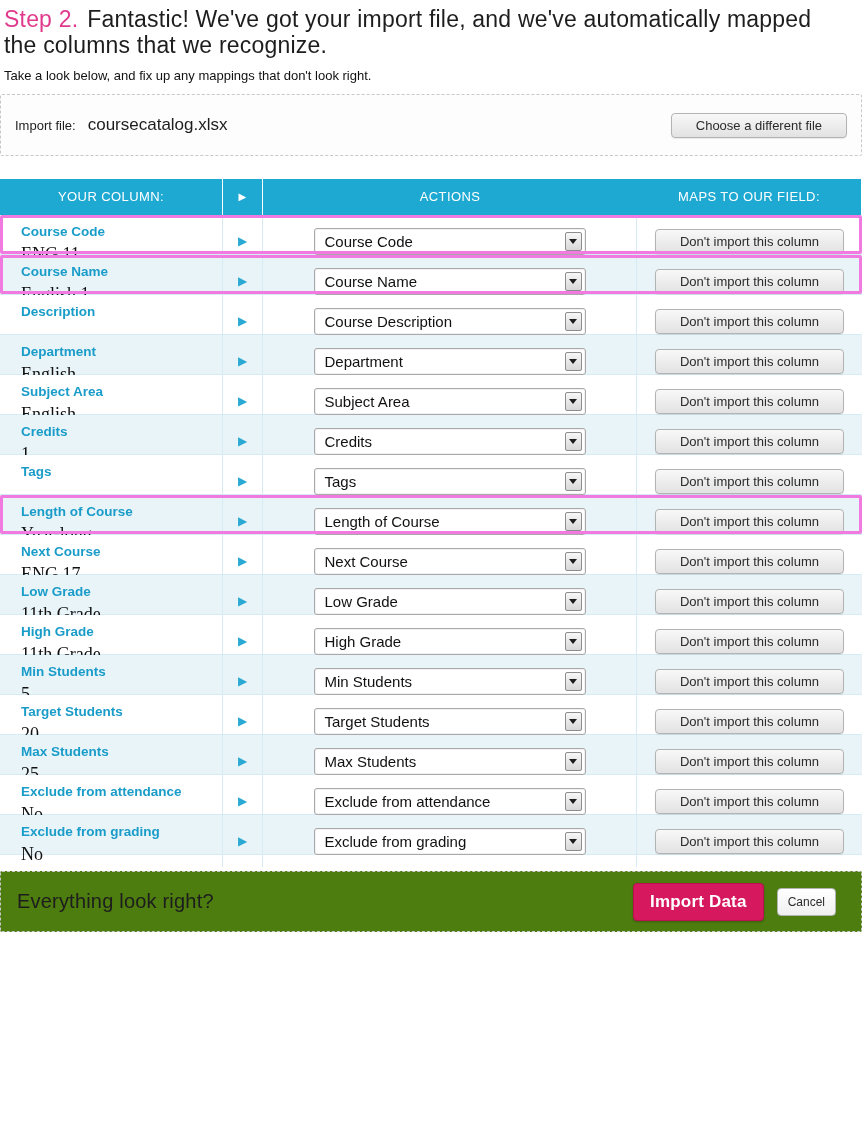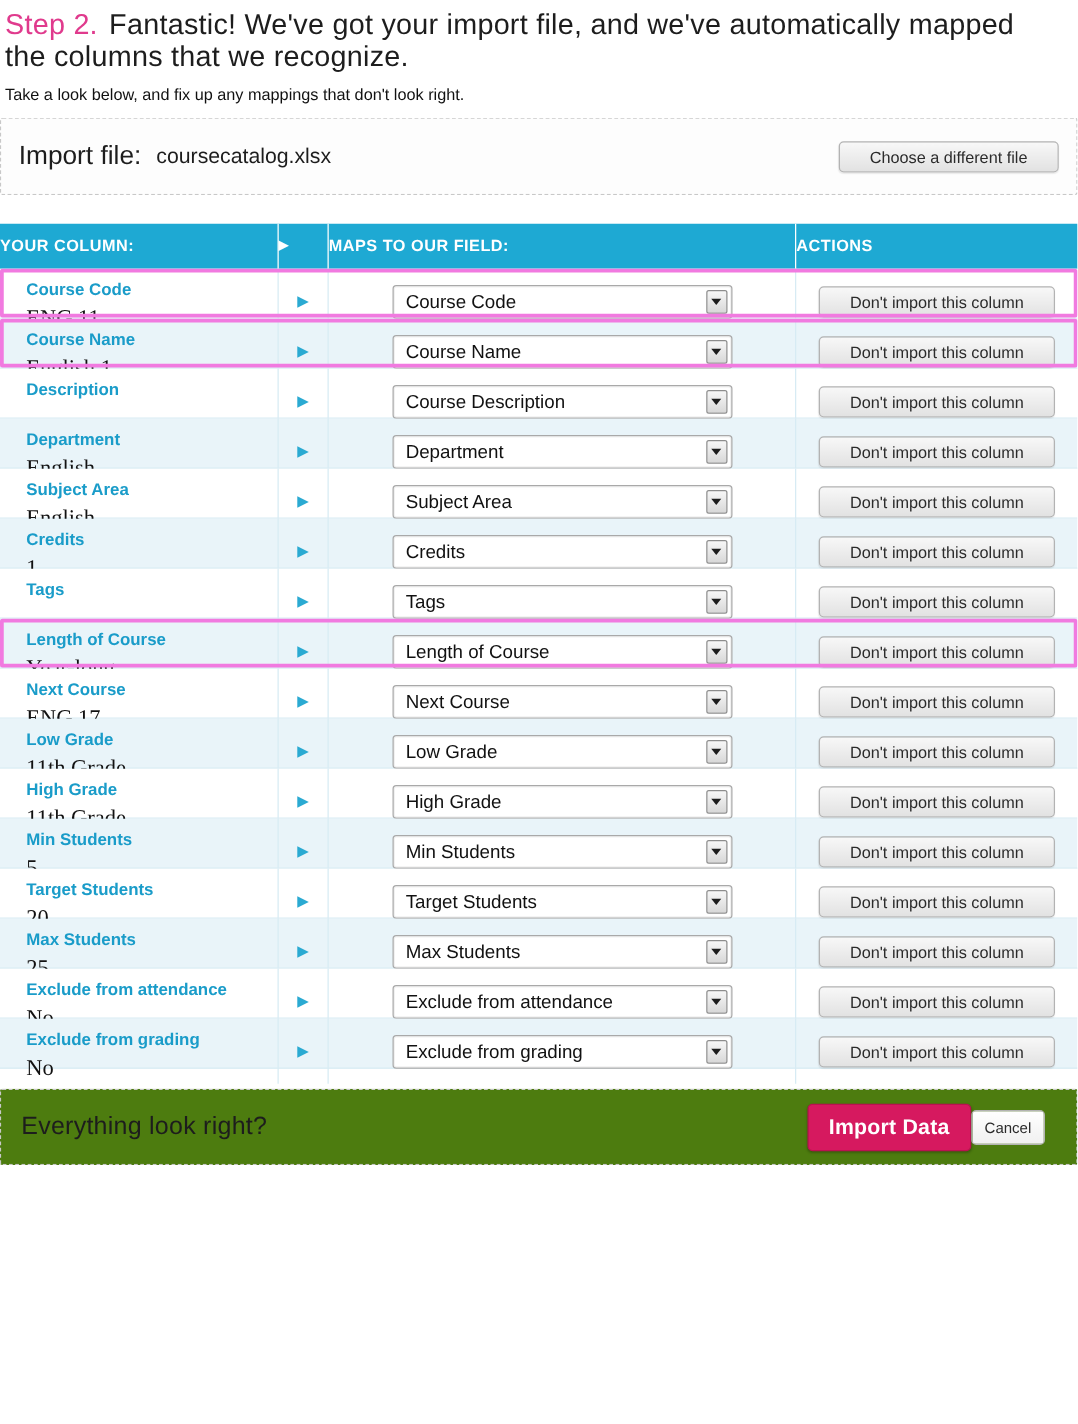--- a/index.html
+++ b/index.html
@@ -31,21 +31,21 @@
   .import-box {
     margin-top: 11px;
     height: 62px;
     border: 1px dashed #c8c8c8;
     border-radius: 2px;
     background: #fdfdfd;
     display: flex;
     align-items: center;
     padding: 0 14px;
   }
-  .import-label { font-size: 21px; }
+  .import-label { font-size: 13px; }
   .import-filename { font-size: 17px; margin-left: 12px; }
   .spacer { flex: 1; }
 
   .gray-btn {
     font-family: "Liberation Sans", sans-serif;
     font-size: 13px;
     color: #2b2b2b;
     background: linear-gradient(#f8f8f8, #e2e2e2);
     border: 1px solid #b3b3b3;
     border-radius: 4px;
@@ -59,22 +59,23 @@
   .map-table { margin-top: 23px; }
   .thead {
     display: grid;
     grid-template-columns: 223px 40px 374px 225px;
     height: 36px;
     background: #1ea9d3;
     color: #fff;
     align-items: center;
   }
   .h-cell {
+    text-align: center;
     font-size: 13px;
-    font-weight: bold;
+    font-weight: normal;
     letter-spacing: 0.4px;
     line-height: 36px;
     height: 100%;
   }
   .h-cell.sep { border-right: 1px solid #ffffff; }
   .h-arrow { font-size: 10px; }
 
   .trow {
     display: grid;
     grid-template-columns: 223px 40px 374px 225px;
@@ -172,20 +173,21 @@
   .footer-question { font-size: 20px; letter-spacing: 0.2px; }
   .import-btn {
     font-family: "Liberation Sans", sans-serif;
     background: #d6195f;
     color: #fff;
     font-size: 17px;
     font-weight: bold;
     border: 1px solid #b9124f;
     border-radius: 4px;
     padding: 8px 16px;
+    margin-right: 13px;
     box-shadow: 0 1px 2px rgba(0,0,0,0.25);
     cursor: pointer;
     letter-spacing: 0.2px;
   }
   .cancel-btn {
     font-family: "Liberation Sans", sans-serif;
     font-size: 12px;
     color: #2b2b2b;
     background: linear-gradient(#ffffff, #f0f0f0);
     border: 1px solid #b3b3b3;
@@ -205,22 +207,22 @@
   <span class="import-label">Import file:</span>
   <span class="import-filename">coursecatalog.xlsx</span>
   <span class="spacer"></span>
   <button class="gray-btn">Choose a different file</button>
 </div>
 
 <div class="map-table">
   <div class="thead">
     <div class="h-cell sep">YOUR COLUMN:</div>
     <div class="h-cell sep h-arrow">▶</div>
+    <div class="h-cell">ACTIONS</div>
     <div class="h-cell sep">MAPS TO OUR FIELD:</div>
-    <div class="h-cell">ACTIONS</div>
   </div>
   <div>
       <div class="trow hl">
     <div class="c-name">
       <div class="col-label">Course Code</div>
       <div class="col-sample">ENG 11</div>
     </div>
     <div class="c-arrow">▶</div>
     <div class="c-select">
       <div class="selectbox">

